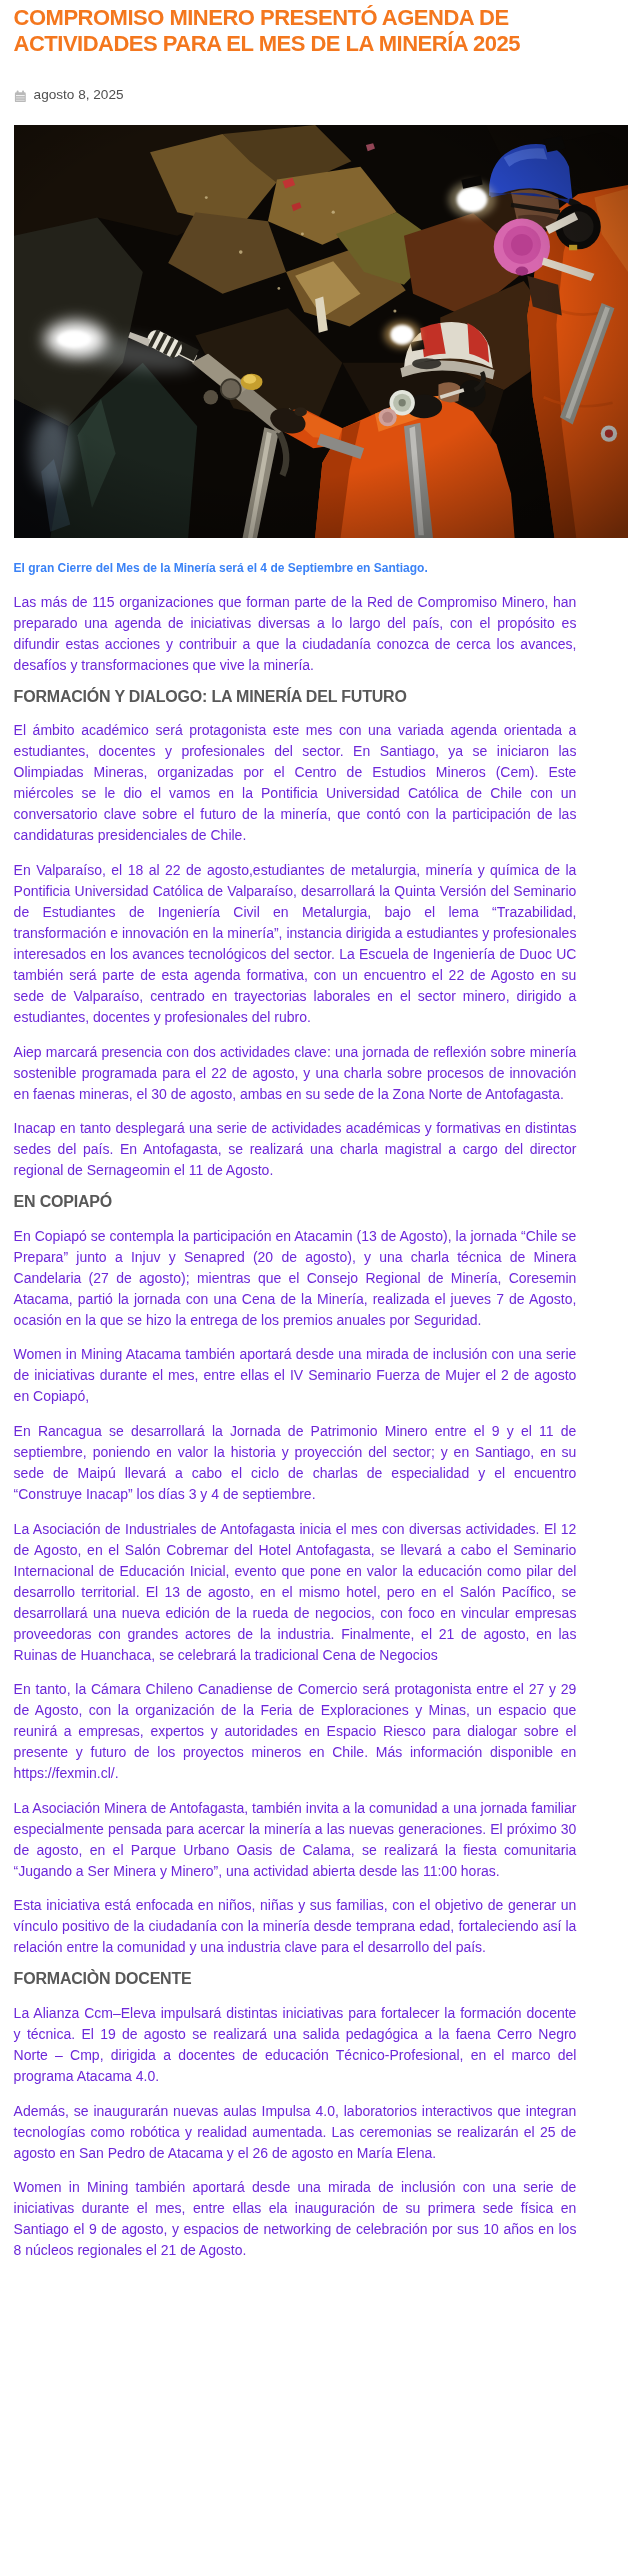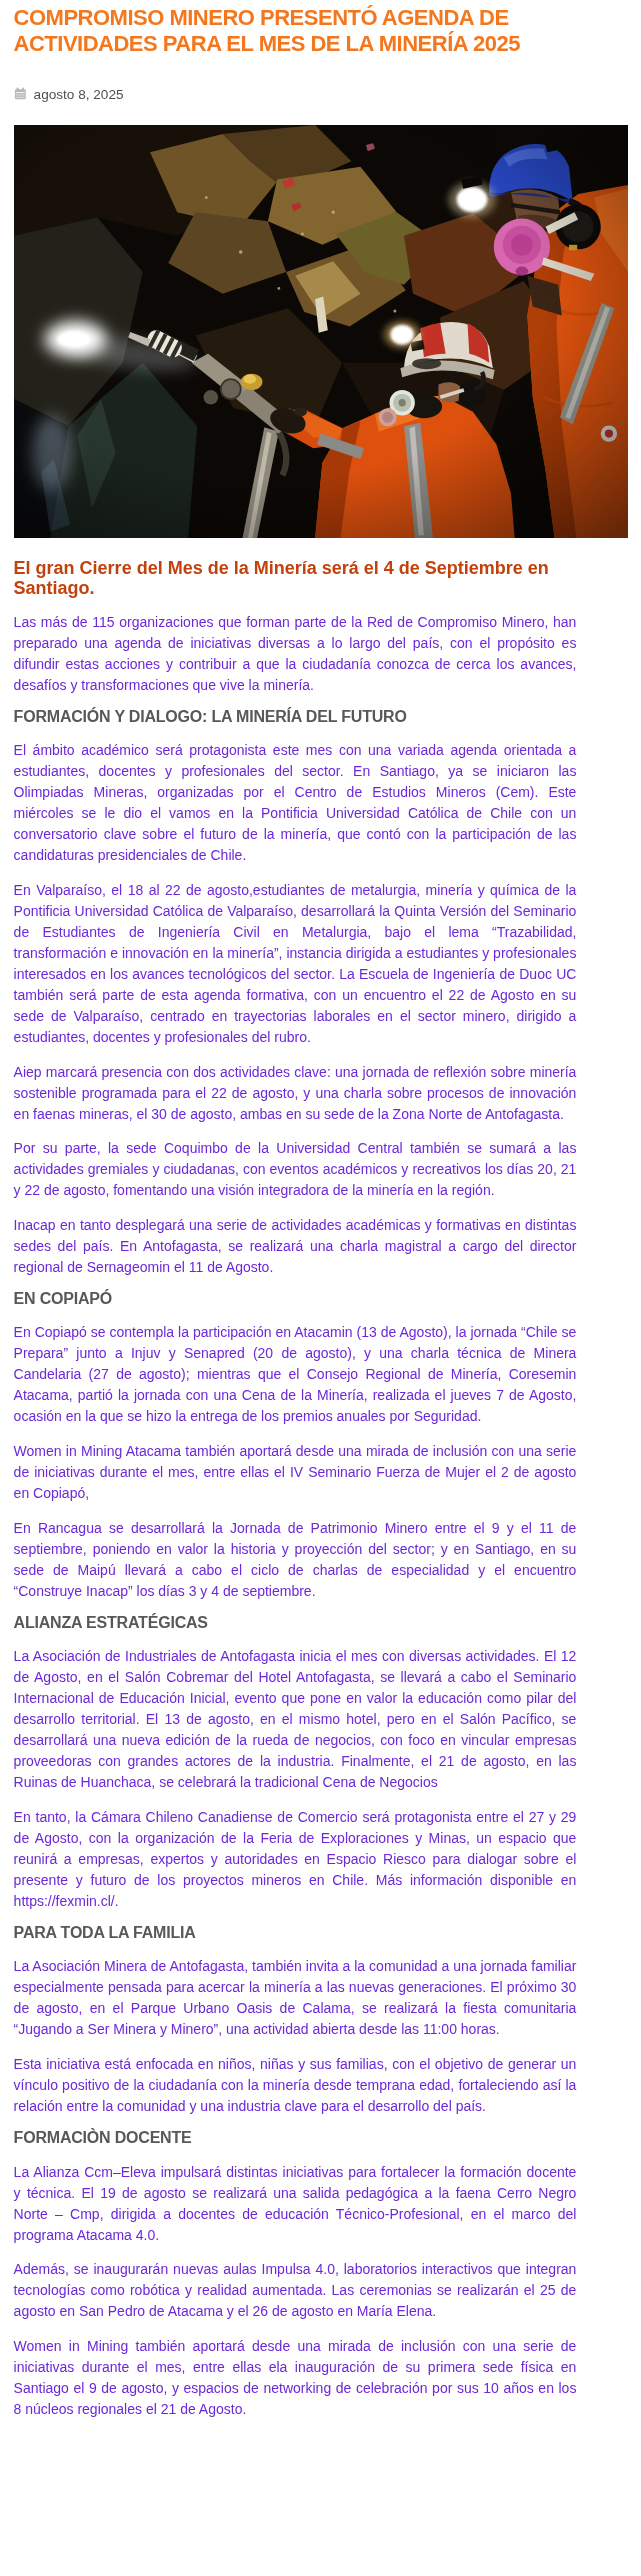--- a/index.html
+++ b/index.html
@@ -17,40 +17,40 @@
   .article-title {
     margin: 5.4px 0 0 0;
     color: #F4771E;
     font-size: 22px;
     line-height: 25.4px;
     font-weight: bold;
     letter-spacing: -0.5px;
   }
   .date-row {
     display: flex;
-    align-items: flex-start;
+    align-items: flex-end;
     gap: 7.3px;
     margin-top: 31px;
     color: #4F4F4F;
     font-size: 13.6px;
   }
   .date-row svg { display: block; }
   .photo-frame {
     margin-top: 23px;
     width: 614px;
     height: 413px;
     overflow: hidden;
     background: #0b0805;
   }
   .photo-frame svg { display: block; width: 614px; height: 413px; }
   .article-body p.caption-paragraph {
     margin: 20px 0 0 0;
-    color: #c2410c;
+    color: #3b82f6;
     font-weight: bold;
-    font-size: 18px;
+    font-size: 12px;
     line-height: 20px;
   }
   .article-body p.body-paragraph {
     margin: 13.6px 0 0 0;
     color: #6d28d9;
     font-size: 14px;
     line-height: 21px;
     text-align: justify;
   }
   .article-body h2.section-heading {
@@ -242,30 +242,27 @@
     </svg>
   </div>
 
   <div class="article-body">
       <p class="caption-paragraph">El gran Cierre del Mes de la Minería será el 4 de Septiembre en Santiago.</p>
       <p class="body-paragraph">Las más de 115 organizaciones que forman parte de la Red de Compromiso Minero, han preparado una agenda de iniciativas diversas a lo largo del país, con el propósito es difundir estas acciones y contribuir a que la ciudadanía conozca de cerca los avances, desafíos y transformaciones que vive la minería.</p>
       <h2 class="section-heading">FORMACIÓN Y DIALOGO: LA MINERÍA DEL FUTURO</h2>
       <p class="body-paragraph">El ámbito académico será protagonista este mes con una variada agenda orientada a estudiantes, docentes y profesionales del sector. En Santiago, ya se iniciaron las Olimpiadas Mineras, organizadas por el Centro de Estudios Mineros (Cem).  Este miércoles se le dio el vamos en la Pontificia Universidad Católica de Chile con un conversatorio clave sobre el futuro de la minería, que contó con la participación de las candidaturas presidenciales de Chile.</p>
       <p class="body-paragraph">En Valparaíso, el 18 al 22 de agosto,estudiantes de metalurgia, minería y química de la Pontificia Universidad Católica de Valparaíso, desarrollará la Quinta Versión del Seminario de Estudiantes de Ingeniería Civil en Metalurgia, bajo el lema “Trazabilidad, transformación e innovación en la minería”, instancia dirigida a estudiantes y profesionales interesados en los avances tecnológicos del sector. La Escuela de Ingeniería de Duoc UC también será parte de esta agenda formativa, con un encuentro el 22 de Agosto en su sede de Valparaíso, centrado en trayectorias laborales en el sector minero, dirigido a estudiantes, docentes y profesionales del rubro.</p>
       <p class="body-paragraph">Aiep marcará presencia con dos actividades clave: una jornada de reflexión sobre minería sostenible programada para el 22 de agosto, y una charla sobre procesos de innovación en faenas mineras, el 30 de agosto, ambas en su sede de la Zona Norte de Antofagasta.</p>
-      <p class="body-paragraph">Por su parte, la sede Coquimbo de la Universidad Central también se sumará a las actividades gremiales y ciudadanas, con eventos académicos y recreativos los días 20, 21 y 22 de agosto, fomentando una visión integradora de la minería en la región.</p>
       <p class="body-paragraph">Inacap en tanto desplegará una serie de actividades académicas y formativas en distintas sedes del país. En Antofagasta, se realizará una charla magistral a cargo del director regional de Sernageomin el 11 de Agosto.</p>
       <h2 class="section-heading">EN COPIAPÓ</h2>
       <p class="body-paragraph">En Copiapó se contempla la participación en Atacamin (13 de Agosto), la jornada “Chile se Prepara” junto a Injuv y Senapred (20 de agosto), y una charla técnica de Minera Candelaria (27 de agosto); mientras que el Consejo Regional de Minería, Coresemin Atacama, partió la jornada con una Cena de la Minería, realizada el jueves 7 de Agosto, ocasión en la que se hizo la entrega de los premios anuales por Seguridad.</p>
       <p class="body-paragraph">Women in Mining Atacama también aportará desde una mirada de inclusión con una serie de iniciativas durante el mes, entre ellas el IV Seminario Fuerza de Mujer el 2 de agosto en Copiapó,</p>
       <p class="body-paragraph">En Rancagua se desarrollará la Jornada de Patrimonio Minero entre el 9 y el 11 de septiembre, poniendo en valor la historia y proyección del sector; y en Santiago, en su sede de Maipú llevará a cabo el ciclo de charlas de especialidad y el encuentro “Construye Inacap” los días 3 y 4 de septiembre.</p>
-      <h2 class="section-heading">ALIANZA ESTRATÉGICAS</h2>
       <p class="body-paragraph">La Asociación de Industriales de Antofagasta inicia el mes con diversas actividades. El 12 de Agosto, en el Salón Cobremar del Hotel Antofagasta, se llevará a cabo el Seminario Internacional de Educación Inicial, evento que pone en valor la educación como pilar del desarrollo territorial.  El 13 de agosto, en el mismo hotel, pero en el Salón Pacífico, se desarrollará una nueva edición de la rueda de negocios, con foco en vincular empresas proveedoras con grandes actores de la industria. Finalmente, el 21 de agosto, en las Ruinas de Huanchaca, se celebrará la tradicional Cena de Negocios</p>
       <p class="body-paragraph">En tanto, la Cámara Chileno Canadiense de Comercio será protagonista entre el 27 y 29 de Agosto, con la organización de la Feria de Exploraciones y Minas, un espacio que reunirá a empresas, expertos y autoridades en Espacio Riesco para dialogar sobre el presente y futuro de los proyectos mineros en Chile. Más información disponible en https://fexmin.cl/.</p>
-      <h2 class="section-heading">PARA TODA LA FAMILIA</h2>
       <p class="body-paragraph">La Asociación Minera de Antofagasta, también invita a la comunidad a una jornada familiar especialmente pensada para acercar la minería a las nuevas generaciones. El próximo 30 de agosto, en el Parque Urbano Oasis de Calama, se realizará la fiesta comunitaria “Jugando a Ser Minera y Minero”, una actividad abierta desde las 11:00 horas.</p>
       <p class="body-paragraph">Esta iniciativa está enfocada en niños, niñas y sus familias, con el objetivo de generar un vínculo positivo de la ciudadanía con la minería desde temprana edad, fortaleciendo así la relación entre la comunidad y una industria clave para el desarrollo del país.</p>
       <h2 class="section-heading">FORMACIÒN DOCENTE</h2>
       <p class="body-paragraph">La Alianza Ccm–Eleva impulsará distintas iniciativas para fortalecer la formación docente y técnica. El 19 de agosto se realizará una salida pedagógica a la faena Cerro Negro Norte – Cmp, dirigida a docentes de educación Técnico-Profesional, en el marco del programa Atacama 4.0.</p>
       <p class="body-paragraph">Además, se inaugurarán nuevas aulas Impulsa 4.0, laboratorios interactivos que integran tecnologías como robótica y realidad aumentada. Las ceremonias se realizarán el 25 de agosto en San Pedro de Atacama y el 26 de agosto en María Elena.</p>
       <p class="body-paragraph">Women in Mining también aportará desde una mirada de inclusión con una serie de iniciativas durante el mes, entre ellas ela inauguración de su primera sede física en Santiago el 9 de agosto, y espacios de networking de celebración por sus 10 años en los 8 núcleos regionales el 21 de Agosto.</p>
     </div>
 
 </div>
 

